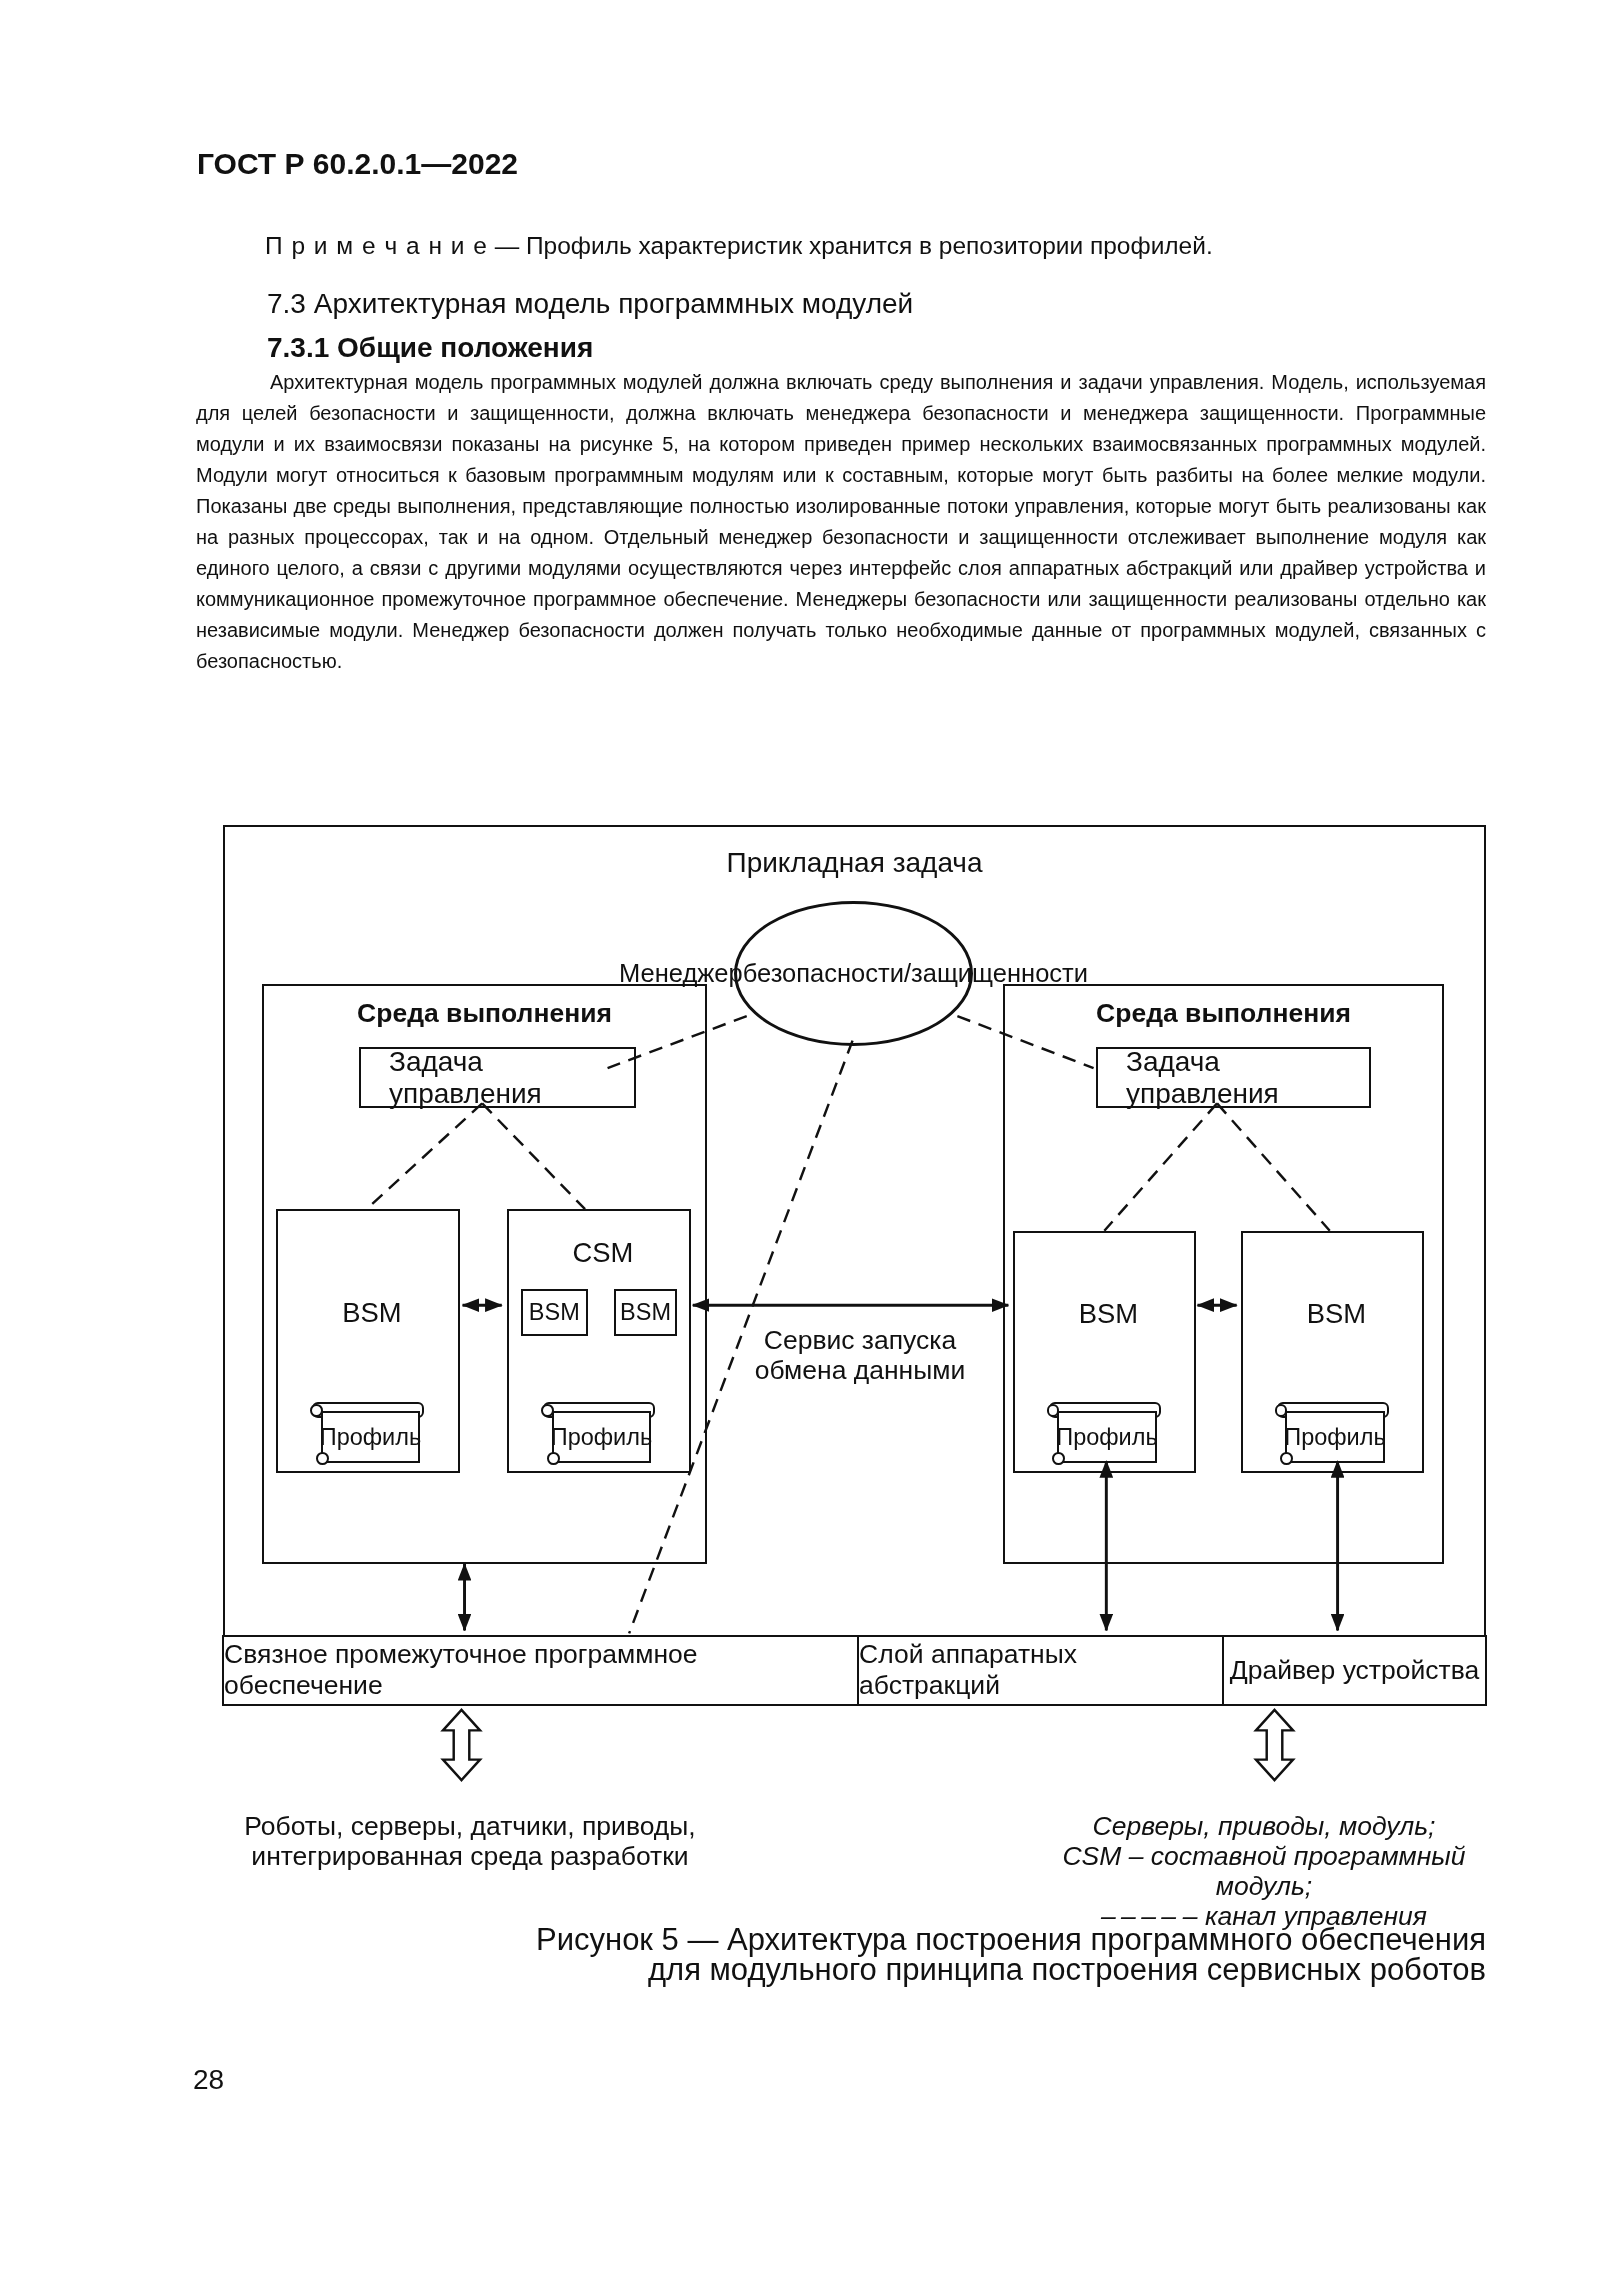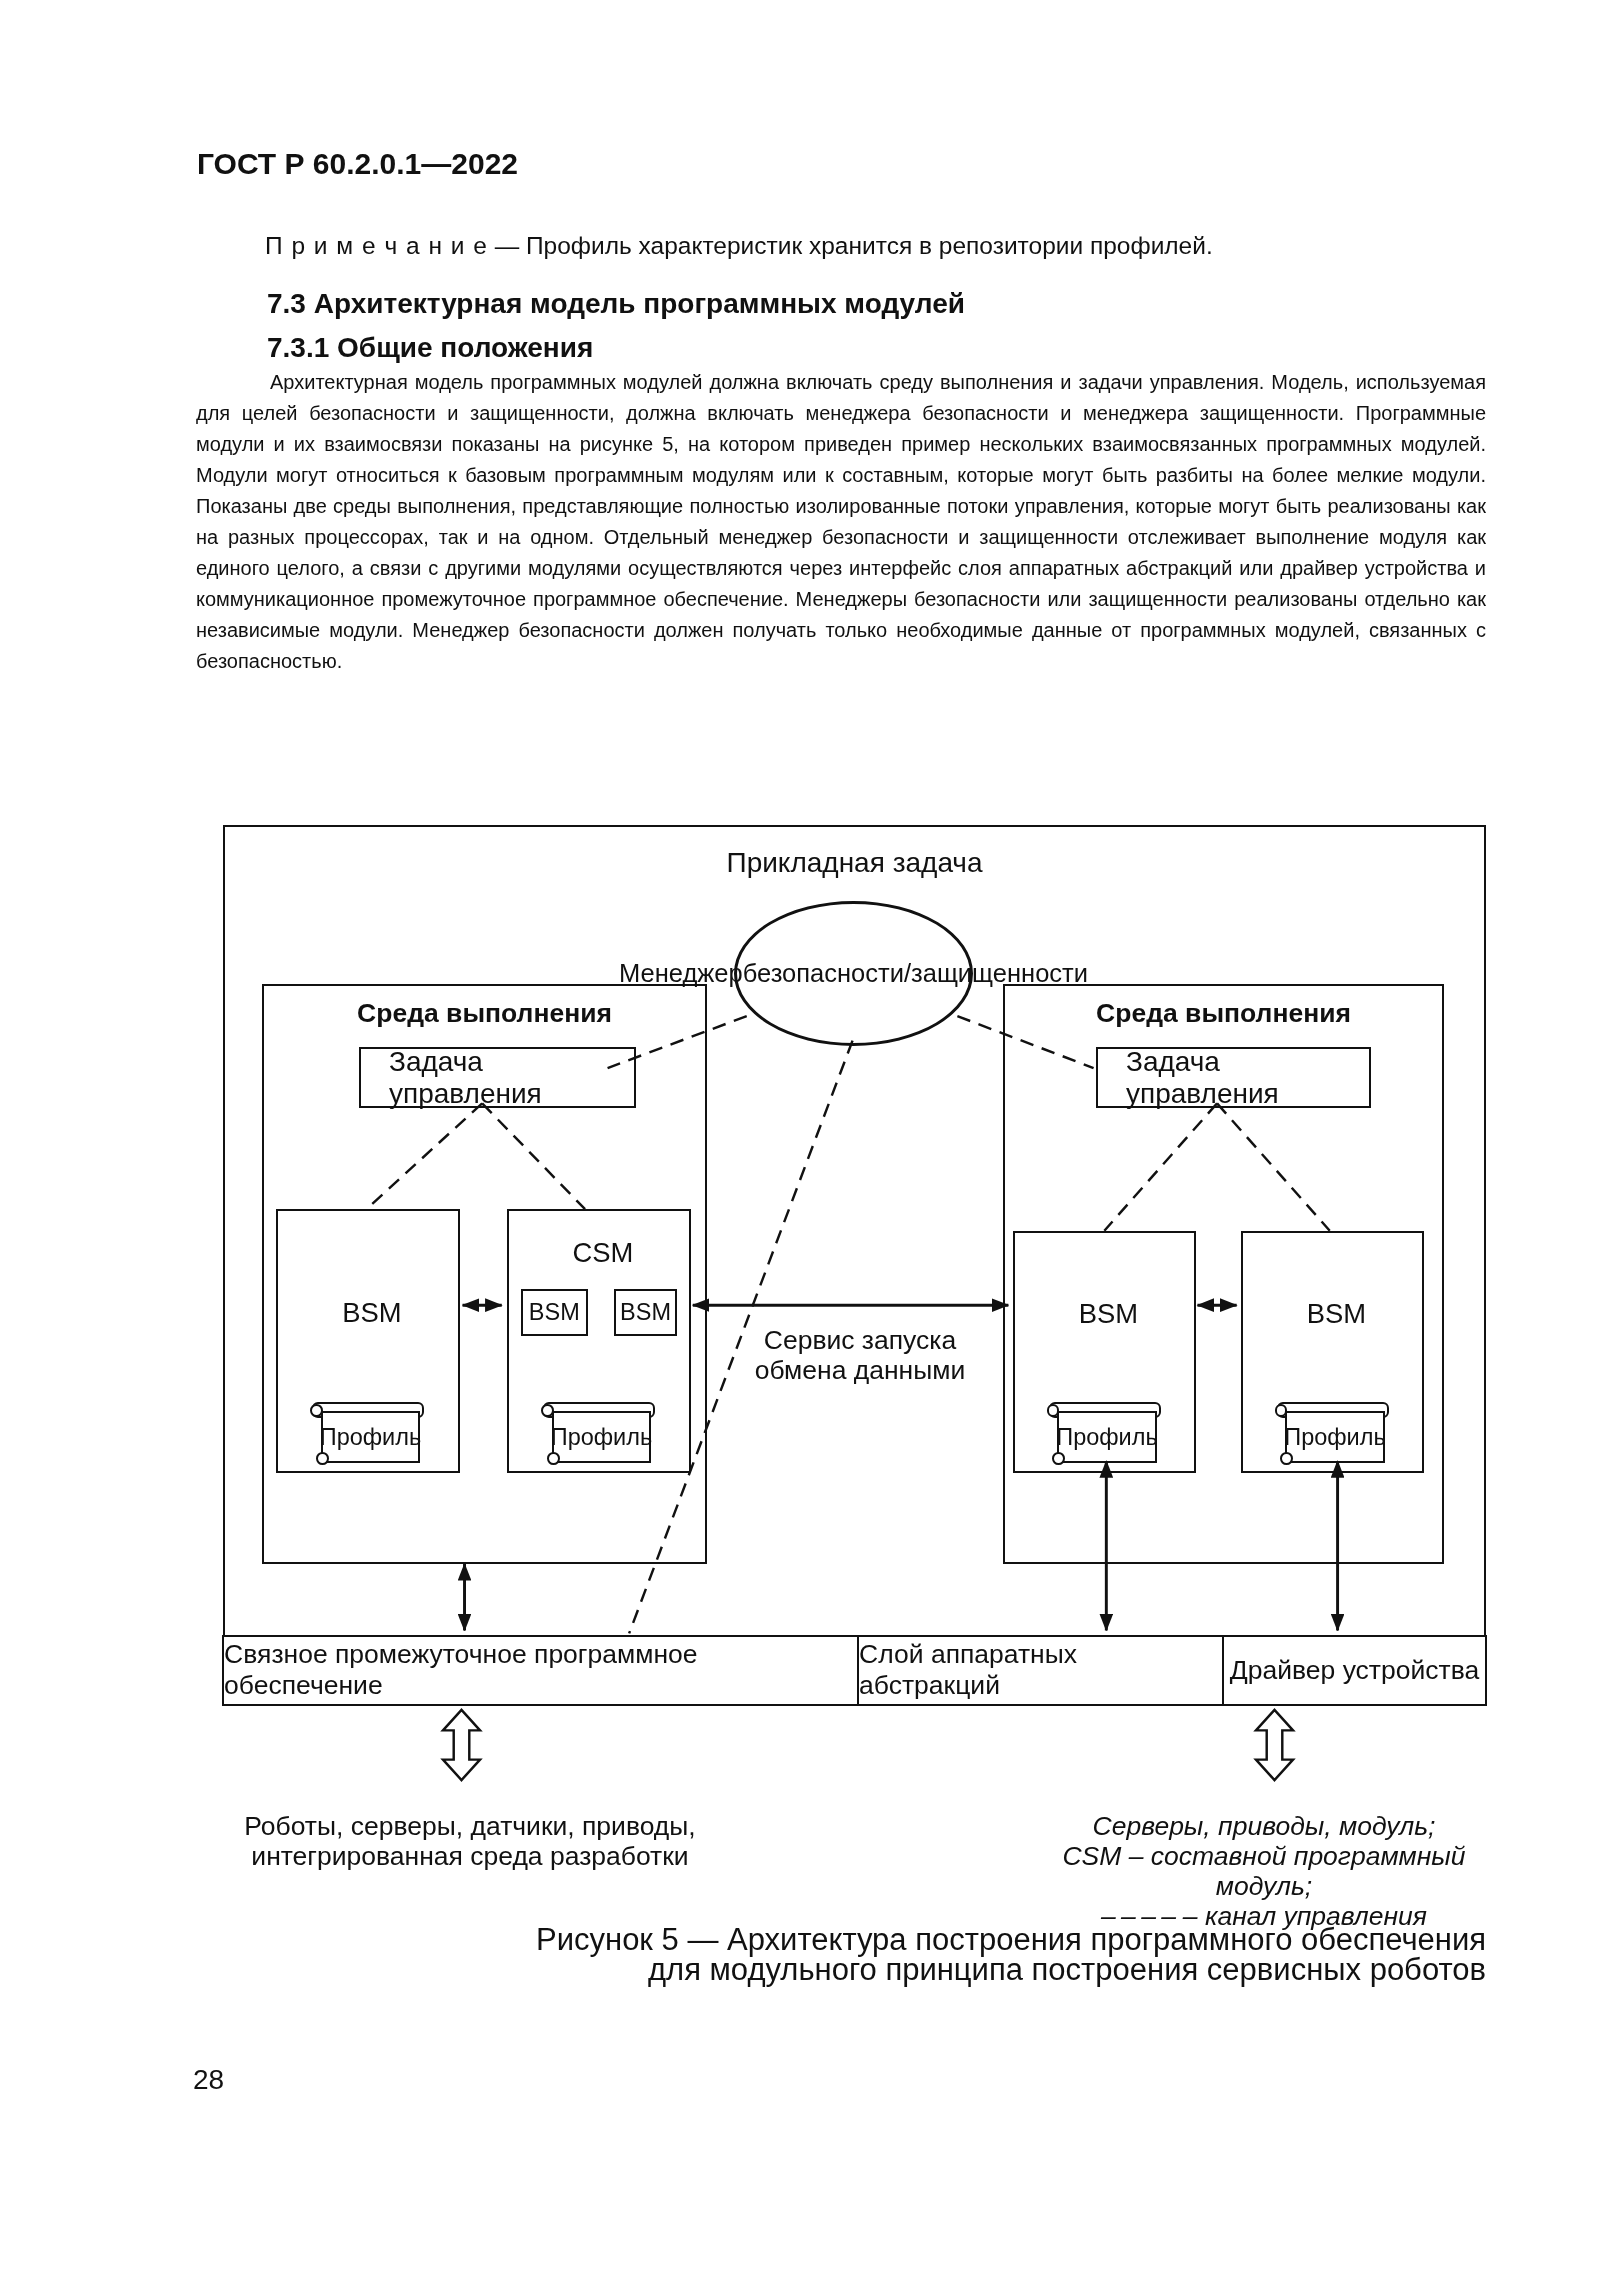--- a/index.html
+++ b/index.html
@@ -10,21 +10,21 @@
     color:#111111;
     position:relative;
     overflow:hidden;
   }
   .abs { position:absolute; }
 
   
   .doc-header { left:197px; top:147px; font-size:30px; font-weight:bold; }
   .note-line  { left:265px; top:232px; font-size:24.5px; }
   .note-label { letter-spacing:1px; }
-  .heading-73  { left:267px; top:288px; font-size:28px; font-weight:bold; }
+  .heading-73  { left:267px; top:288px; font-size:28px; font-weight:normal; }
   .heading-731 { left:267px; top:332px; font-size:28px; font-weight:bold; }
   .body-para {
     left:196px; top:367px; width:1290px;
     font-size:20px; line-height:31px;
     text-align:justify; text-align-last:left;
     text-indent:74px;
   }
 
   
   .diagram {

